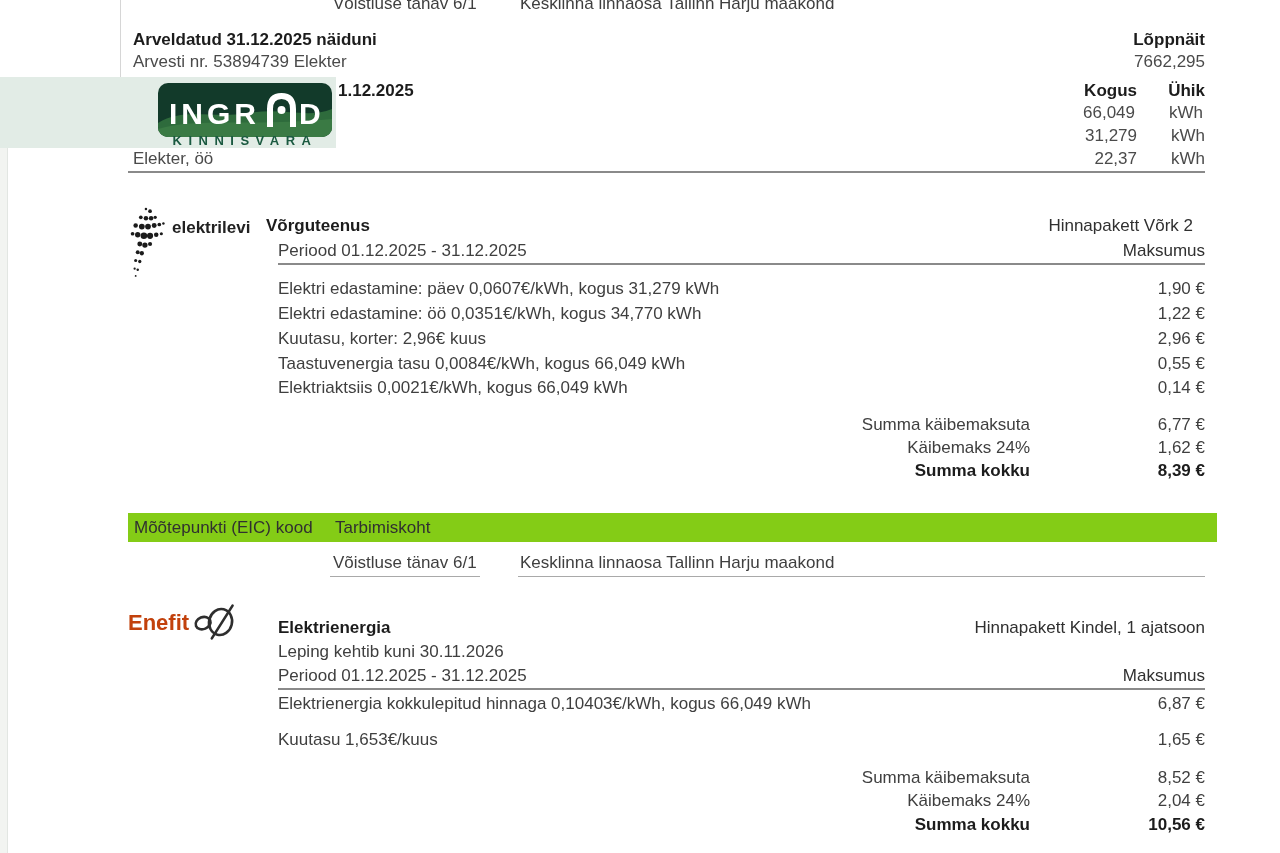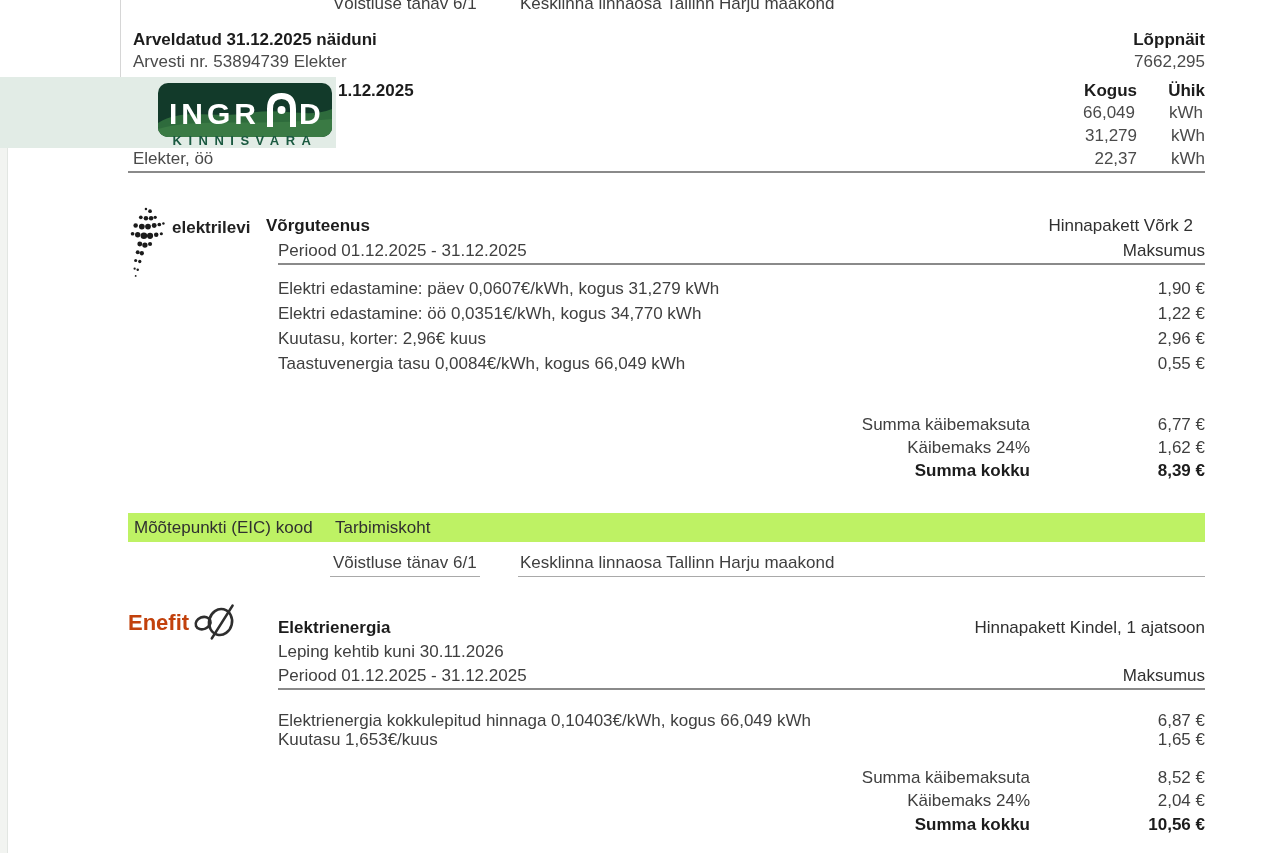--- a/index.html
+++ b/index.html
@@ -9,21 +9,21 @@
   .b{font-weight:bold;color:#1c1c1c;}
   .gray{color:#4a4a4a;}
   .dark{color:#303030;}
   .row{display:flex;justify-content:space-between;}
   .rrow{display:flex;justify-content:flex-end;}
   .val{width:175px;text-align:right;}
   .unit{width:68px;text-align:right;}
   .qty{text-align:right;}
   .hline{background:#8a8a8a;height:1.5px;}
   .thinline{background:#a9a9a9;height:1px;}
-  .graybar{background:#bef264;}
+  .graybar{background:#84cc16;padding-left:12px;}
   .band{background:#e2ece6;}
   .edge{background:#f2f4f1;border-right:1px solid #e2e6e2;}
   .kinnisvara{color:#1b5a41;font-weight:bold;font-size:13px;letter-spacing:6.5px;text-align:center;}
   .brandtext{font-weight:600;color:#222;}
 </style>
 </head>
 <body>
 
 <div class="frame">
 
@@ -134,20 +134,24 @@
     <span>1,22 €</span>
   </div>
   <div class="abs row" style="left:278px;top:329px;width:927px;">
     <span>Kuutasu, korter: 2,96€ kuus</span>
     <span>2,96 €</span>
   </div>
   <div class="abs row" style="left:278px;top:354px;width:927px;">
     <span>Taastuvenergia tasu 0,0084€/kWh, kogus 66,049 kWh</span>
     <span>0,55 €</span>
   </div>
+  <div class="abs row" style="left:278px;top:378px;width:927px;">
+    <span>Elektriaktsiis 0,0021€/kWh, kogus 66,049 kWh</span>
+    <span>0,14 €</span>
+  </div>
 
   <div class="abs rrow" style="left:278px;top:415px;width:927px;">
     <span>Summa käibemaksuta</span>
     <span class="val">6,77 €</span>
   </div>
   <div class="abs rrow" style="left:278px;top:438px;width:927px;">
     <span>Käibemaks 24%</span>
     <span class="val">1,62 €</span>
   </div>
   <div class="abs rrow b" style="left:278px;top:461px;width:927px;">
@@ -179,21 +183,21 @@
     <span class="b">Elektrienergia</span>
     <span class="dark">Hinnapakett Kindel, 1 ajatsoon</span>
   </div>
   <div class="abs" style="left:278px;top:642px;">Leping kehtib kuni 30.11.2026</div>
   <div class="abs row" style="left:278px;top:666px;width:927px;">
     <span>Periood 01.12.2025 - 31.12.2025</span>
     <span class="dark">Maksumus</span>
   </div>
   <div class="abs hline" style="left:278px;top:688px;width:927px;"></div>
 
-  <div class="abs row" style="left:278px;top:711px;width:927px;">
+  <div class="abs row" style="left:278px;top:694px;width:927px;">
     <span>Elektrienergia kokkulepitud hinnaga 0,10403€/kWh, kogus 66,049 kWh</span>
     <span>6,87 €</span>
   </div>
   <div class="abs row" style="left:278px;top:730px;width:927px;">
     <span>Kuutasu 1,653€/kuus</span>
     <span>1,65 €</span>
   </div>
 
   <div class="abs rrow" style="left:278px;top:768px;width:927px;">
     <span>Summa käibemaksuta</span>

